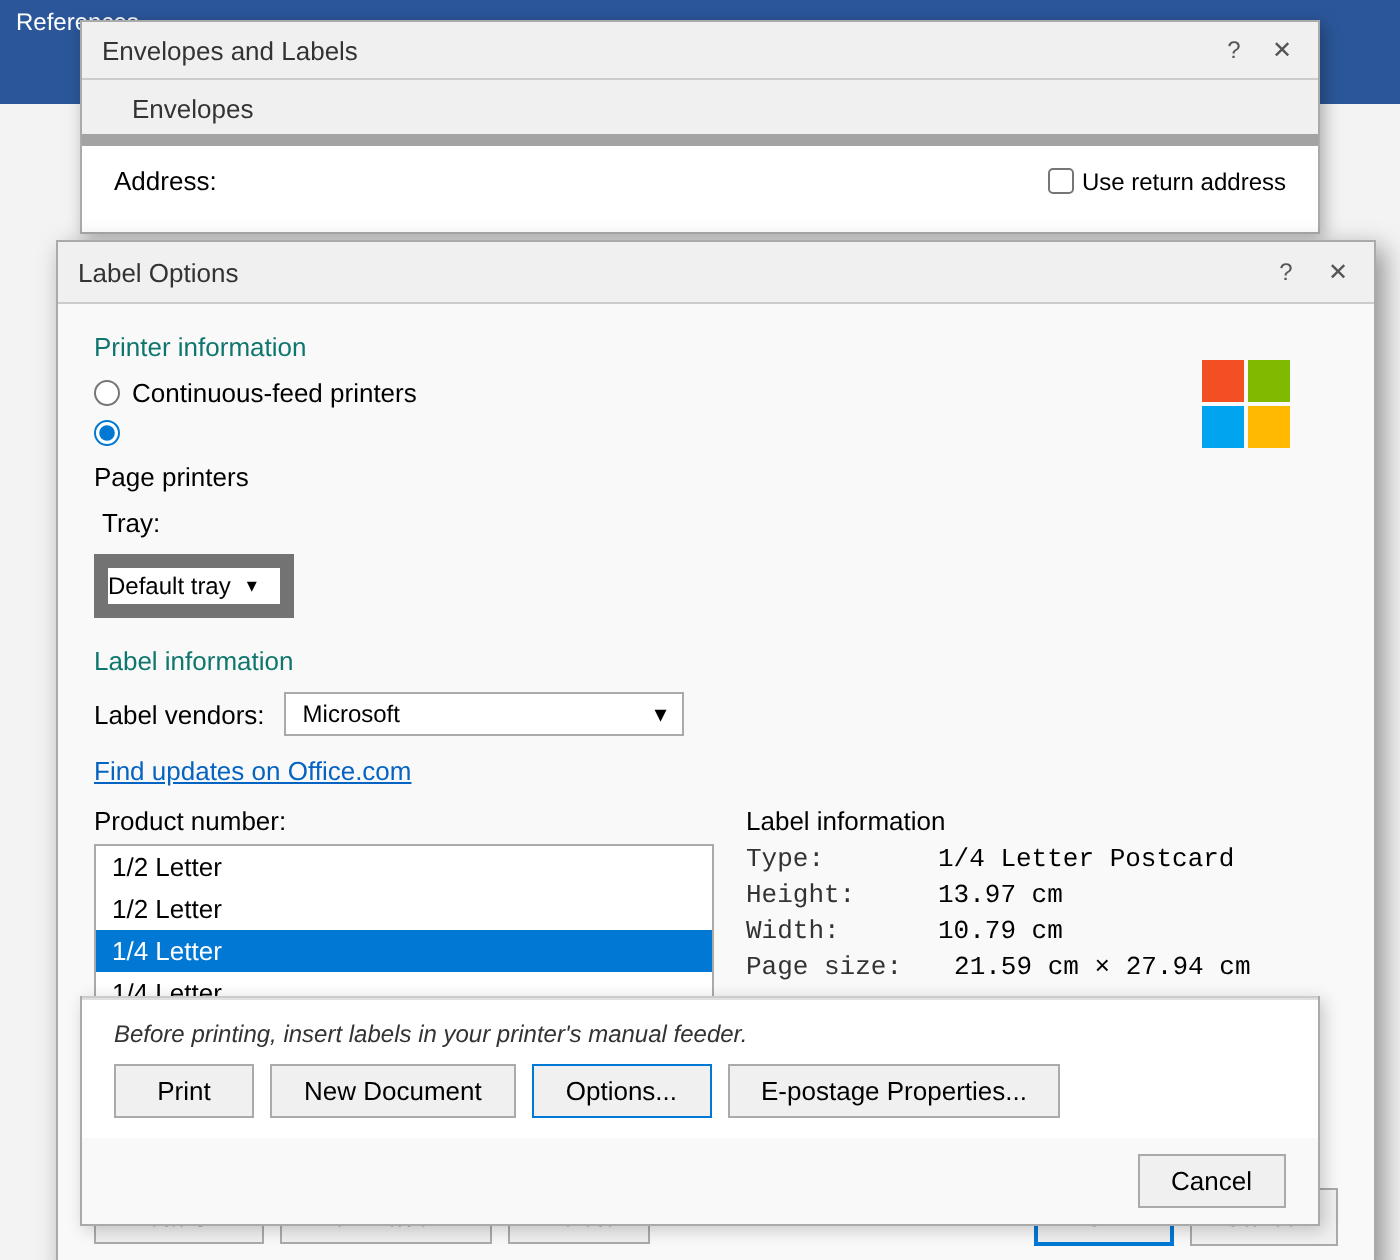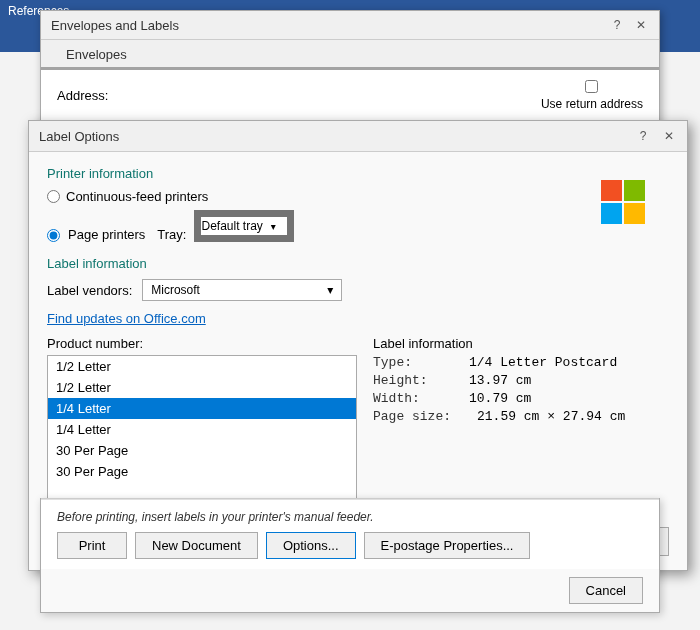--- a/index.html
+++ b/index.html
@@ -78,21 +78,21 @@
       display: flex;
       align-items: center;
       justify-content: center;
       cursor: pointer;
       font-size: 12px;
       color: #555;
     }
 
     .dialog-tabs-bar {
       display: flex;
-      border-bottom: 3px solid #a3a3a3;
+      border-bottom: 6px solid #a3a3a3;
       padding: 0 10px;
       background: #f0f0f0;
     }
 
     .dialog-tab {
       padding: 6px 14px;
       font-size: 13px;
       cursor: pointer;
       border: 1px solid transparent;
       border-bottom: none;
@@ -123,21 +123,20 @@
 
     .address-label {
       font-size: 13px;
     }
 
     .use-return-row {
       display: flex;
       align-items: center;
       gap: 4px;
       font-size: 12px;
-      flex-direction: column;
     }
 
     
     .label-options-dialog {
       position: absolute;
       top: 120px;
       left: 28px;
       width: 660px;
       background: #f9f9f9;
       border: 1px solid #aaa;
@@ -189,23 +188,24 @@
       margin-bottom: 6px;
       font-size: 13px;
     }
 
     .radio-row input[type="radio"] {
       accent-color: #0078d4;
     }
 
     .tray-row {
       display: flex;
-      align-items: flex-end;
+      align-items: flex-start;
       gap: 8px;
       font-size: 13px;
+      flex-direction: column;
     }
 
     .tray-label {
       margin-left: 4px;
     }
 
     .select-control {
       border: 7px solid #737373;
       background: white;
       padding: 2px 0;

